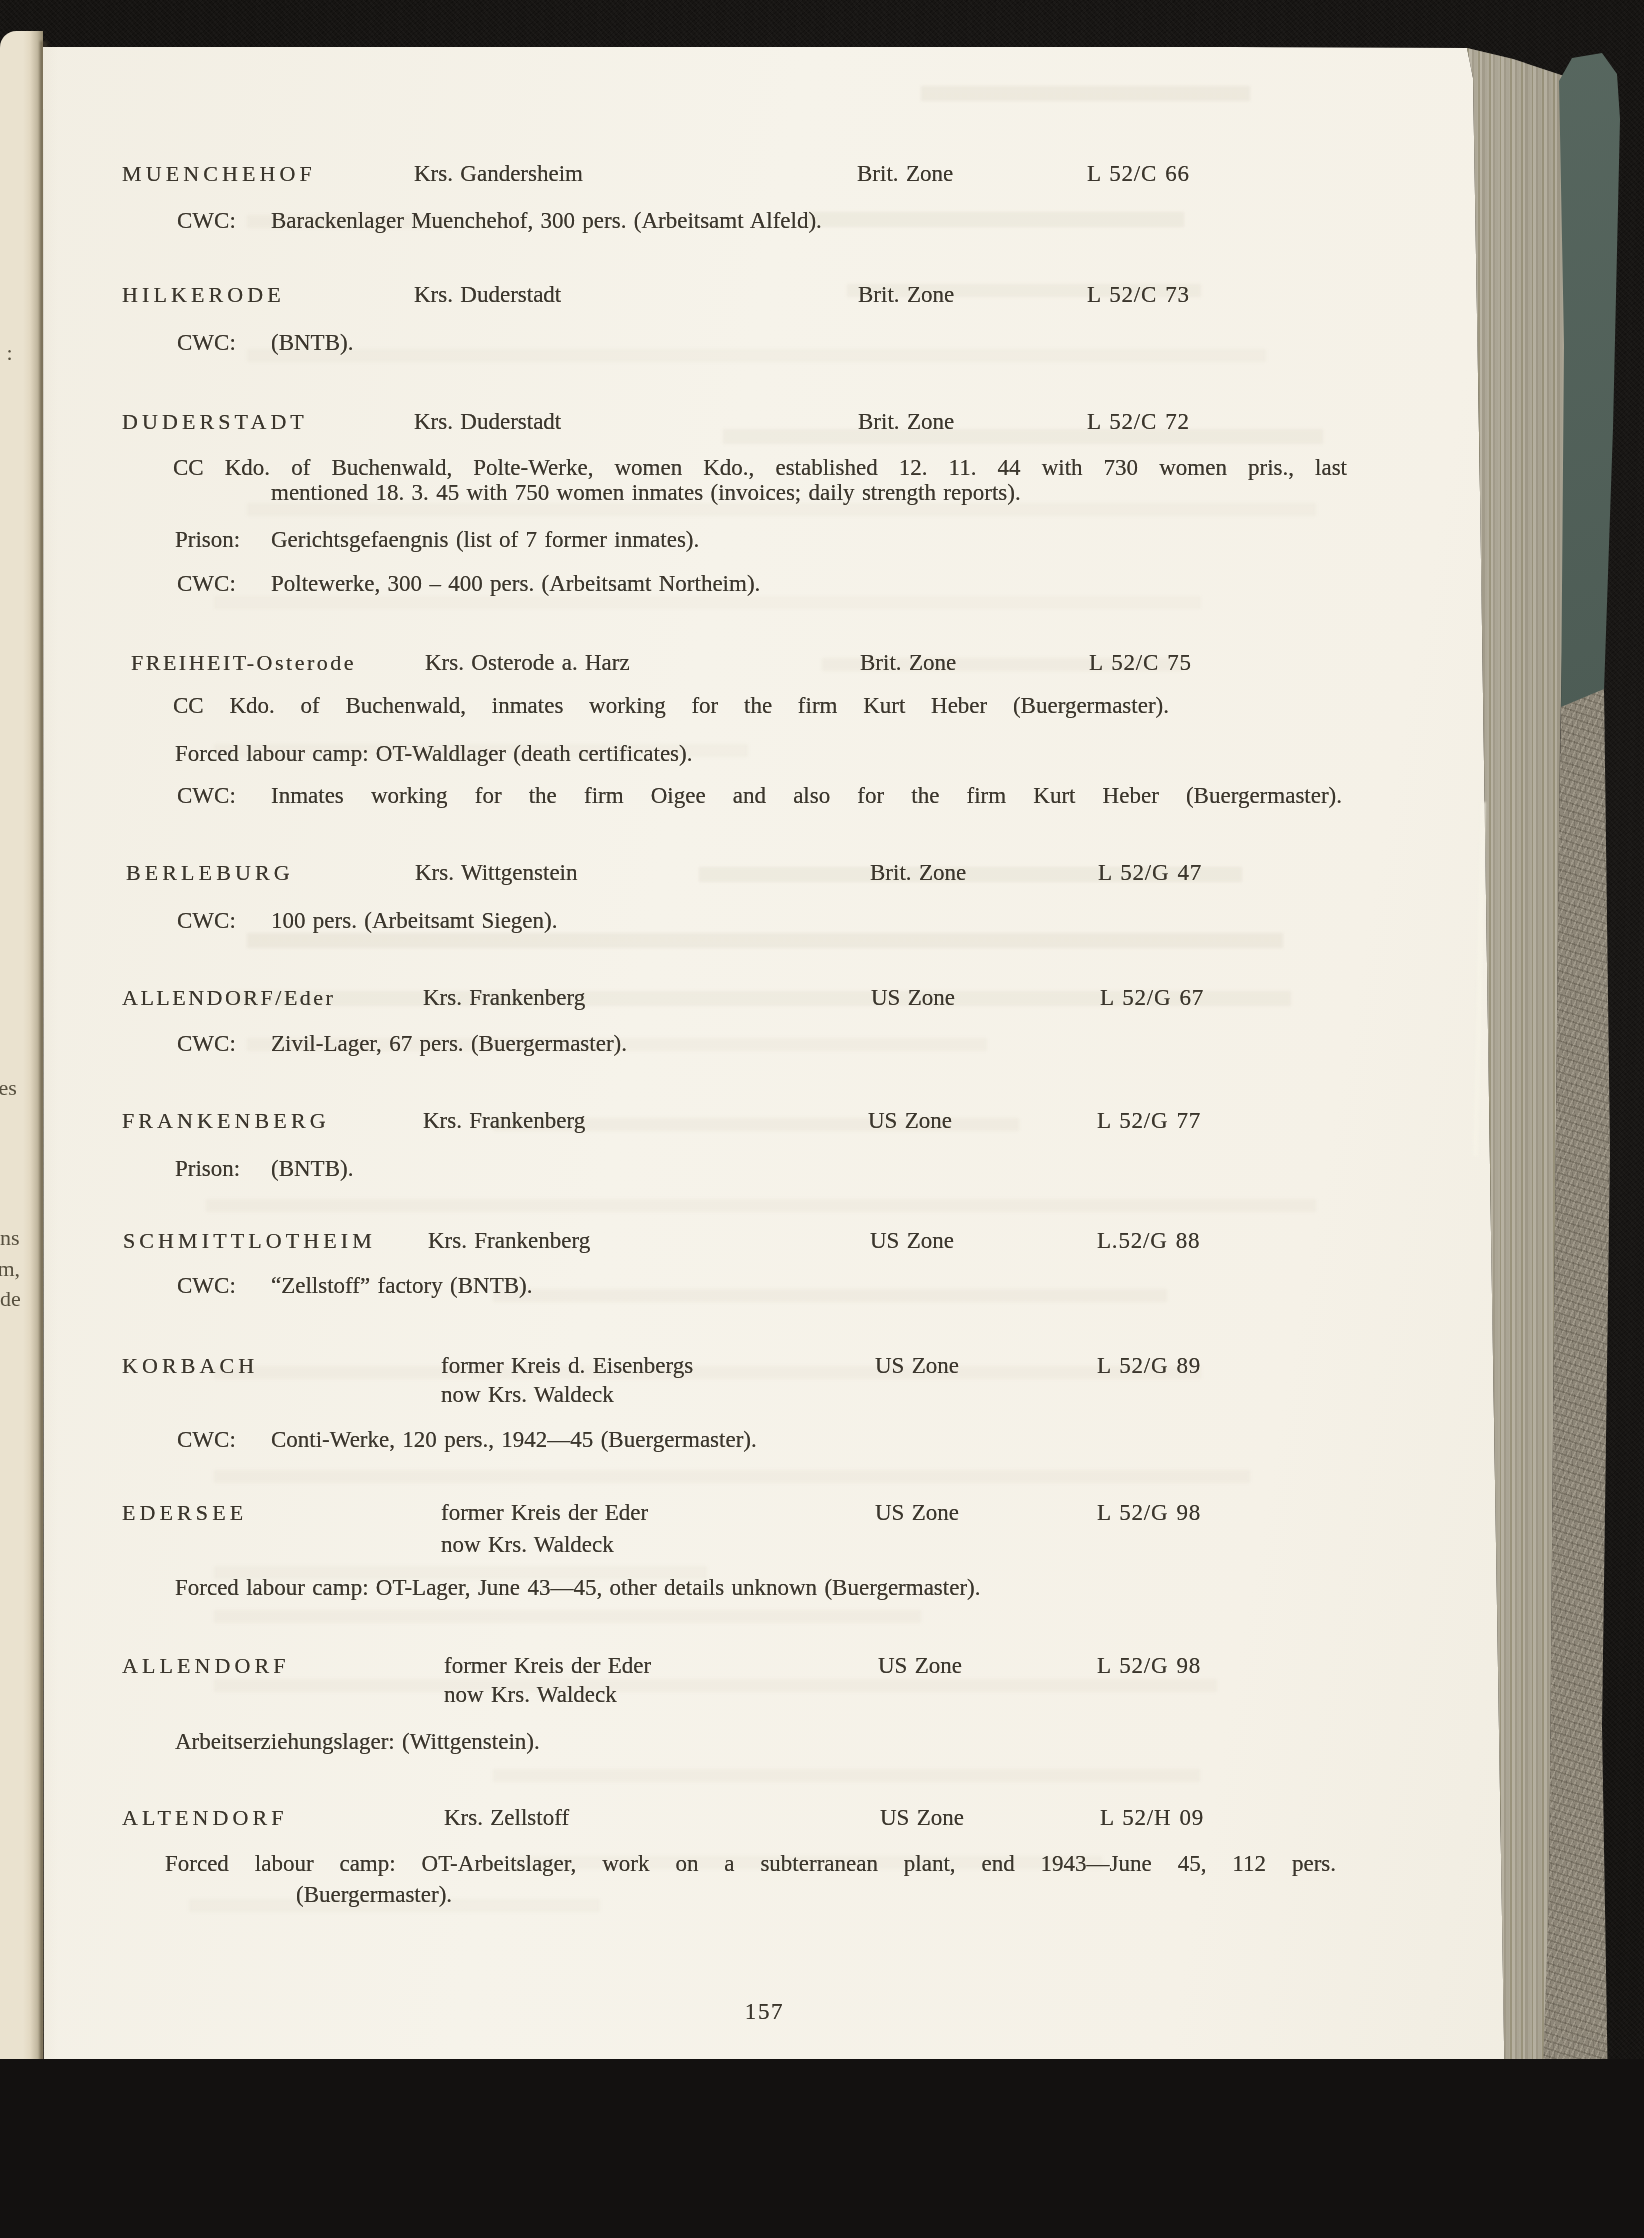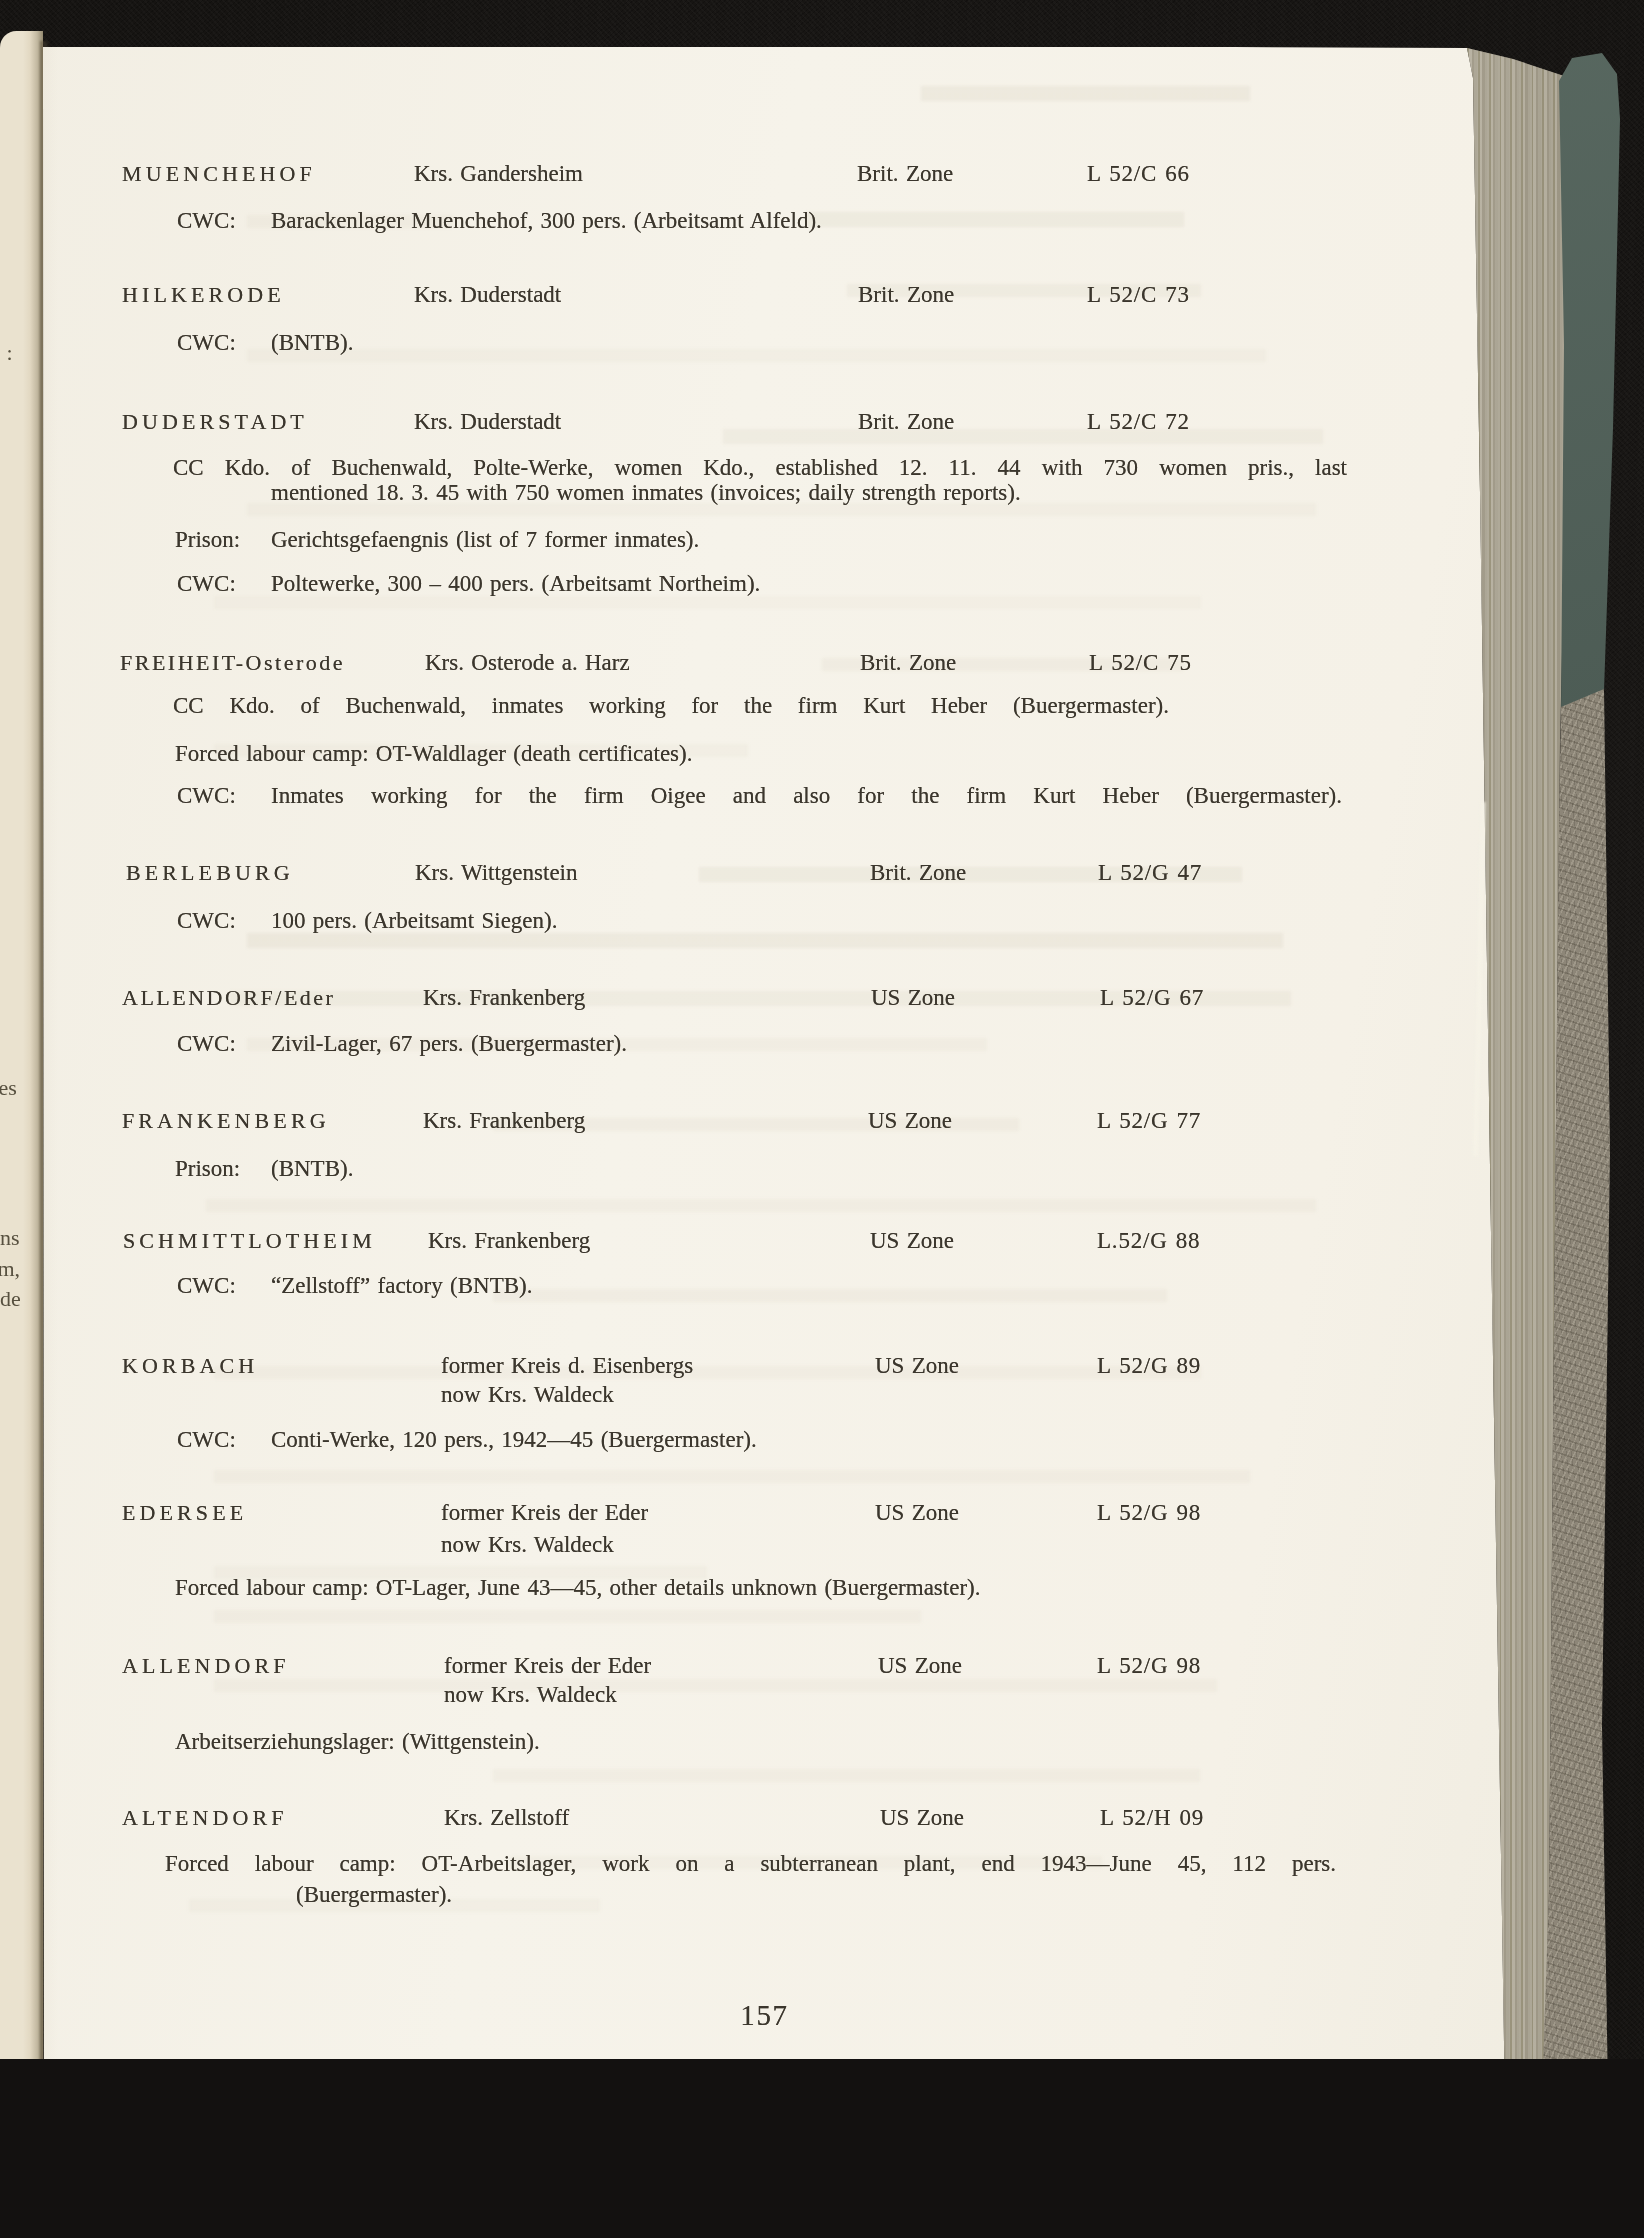--- a/index.html
+++ b/index.html
@@ -95,21 +95,21 @@
     background-position:921px 86px,806px 212px,247px 215px,847px 284px,247px 349px,723px 429px,247px 503px,214px 596px,822px 658px,214px 744px,699px 867px,247px 933px,230px 991px,247px 1038px,493px 1118px,206px 1199px,493px 1289px,214px 1366px,214px 1470px,214px 1566px,214px 1610px,214px 1679px,493px 1769px,510px 1856px,189px 1899px;
   }
   
   .tl{position:absolute;left:0;top:0;width:100%;height:0;}
   .tl span{position:absolute;top:0;line-height:1.15;color:#3b362d;
     text-shadow:0 0 0.6px rgba(62,56,44,0.75);}
   .nm{font-size:22px;letter-spacing:4.1px;color:#302c25;white-space:nowrap;}
   .kr,.zn,.cd,.tx,.lb{font-size:23px;white-space:nowrap;word-spacing:1.6px;}
   .cd{letter-spacing:0.8px;}
   .just{white-space:normal !important;text-align:justify;text-align-last:justify;display:block;}
-  .pgnum{font-size:29px;text-align:center;letter-spacing:1.6px;}
+  .pgnum{font-size:23px;text-align:center;letter-spacing:1.6px;}
 </style>
 </head>
 <body>
 
 <div id="scene">
 
   <div class="prevpage">
     <span class="frag" style="left:6.6px;top:311px">:</span>
     <span class="frag" style="left:-1.6px;top:1046px">es</span>
     <span class="frag" style="left:0px;top:1196px">ns</span>
@@ -162,21 +162,21 @@
   <div class="tl" style="top:527px">
     <span class="lb" style="left:175px">Prison:</span>
     <span class="tx" style="left:271px">Gerichtsgefaengnis (list of 7 former inmates).</span>
   </div>
   <div class="tl" style="top:571px">
     <span class="lb" style="left:177px">CWC:</span>
     <span class="tx" style="left:271px">Poltewerke, 300 – 400 pers. (Arbeitsamt Northeim).</span>
   </div>
 
   <div class="tl" style="top:650px">
-    <span class="nm" style="left:120px;letter-spacing:2.5px">FREIHEIT-Osterode</span>
+    <span class="nm" style="left:131px;letter-spacing:2.5px">FREIHEIT-Osterode</span>
     <span class="kr" style="left:425px">Krs. Osterode a. Harz</span>
     <span class="zn" style="left:860px">Brit. Zone</span>
     <span class="cd" style="left:1089px">L 52/C 75</span>
   </div>
   <div class="tl" style="top:693px">
     <span class="tx just" style="left:173px;width:996px">CC Kdo. of Buchenwald, inmates working for the firm Kurt Heber (Buergermaster).</span>
   </div>
   <div class="tl" style="top:741px">
     <span class="tx" style="left:175px">Forced labour camp: OT-Waldlager (death certificates).</span>
   </div>

